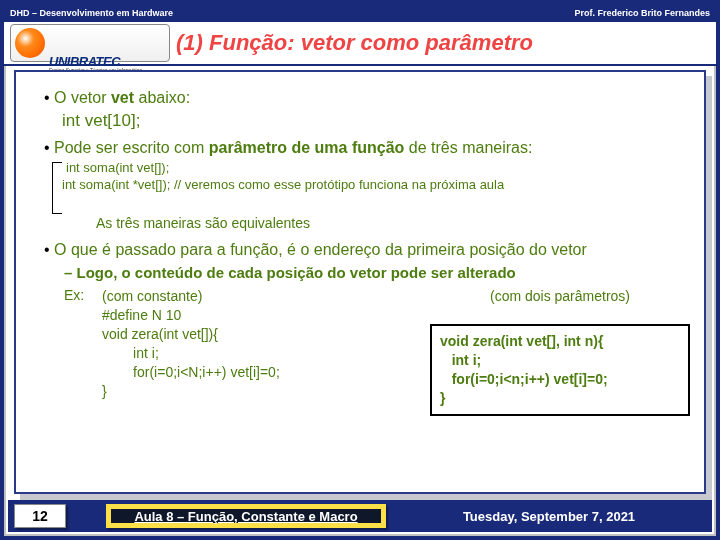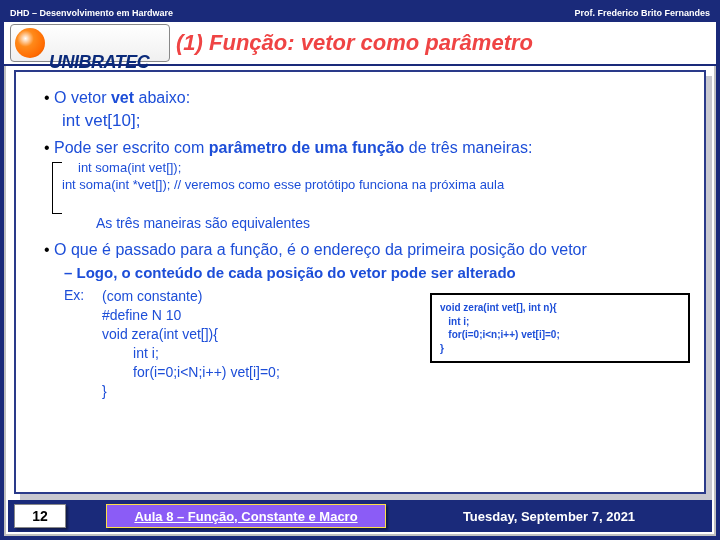--- a/index.html
+++ b/index.html
@@ -47,21 +47,21 @@
     background: linear-gradient(#fff,#f0f0f0);
     gap: 4px;
   }
   .logo-swirl {
     width: 30px; height: 30px;
     border-radius: 50%;
     background: radial-gradient(circle at 35% 35%, #fff 0%, #ff8a1a 30%, #ff6a00 70%, #b84200 100%);
     position: relative;
   }
   .logo-text { display: flex; flex-direction: column; line-height: 1; }
-  .logo-main { font-size: 18px; font-weight: 900; color: #0a2a7a; font-style: italic; letter-spacing: -0.5px; margin-top: 42px; }
+  .logo-main { font-size: 13px; font-weight: 900; color: #0a2a7a; font-style: italic; letter-spacing: -0.5px; margin-top: 42px; }
   .logo-sub { font-size: 5px; color: #333; }
   .title {
     flex: 1;
     color: #ef4444;
     font-size: 22px;
     font-weight: bold;
     font-style: italic;
     text-align: left;
     padding-right: 12px;
     font-family: Verdana, sans-serif;
@@ -70,21 +70,21 @@
     position: absolute;
     top: 66px; left: 10px; right: 10px; bottom: 42px;
     border: 2px solid #2a3a8a;
     background: #fff;
     box-shadow: 6px 6px 0 #c8c8d0;
     overflow: hidden;
   }
   .content {
     padding: 10px 14px 6px 28px;
     font-size: 16px;
-    color: #1d4ed8;
+    color: #4d7c0f;
     line-height: 1.25;
   }
   .bullet {
     margin: 6px 0 2px 0;
     text-indent: -14px;
     padding-left: 14px;
   }
   .bullet::before {
     content: "• ";
     color: #000;
@@ -136,24 +136,24 @@
     font-size: 14px;
     gap: 8px;
   }
   .ex-label { width: 30px; }
   .ex-left { flex: 1; }
   .ex-right { width: 260px; }
   .ex-left div, .ex-right .hdr { line-height: 1.35; }
   .codebox {
     border: 2px solid #000;
     padding: 6px 8px;
-    font-size: 10px;
+    font-size: 14px;
     font-weight: bold;
     line-height: 1.35;
-    margin-top: 6px;
+    margin-top: 18px;
   }
   .footer {
     position: absolute;
     left: 4px; right: 4px; bottom: 4px;
     height: 32px;
     background: #1a2a7a;
     display: flex;
     align-items: center;
     color: #fff;
     font-size: 13px;
@@ -169,22 +169,22 @@
     box-shadow: 2px 2px 2px rgba(0,0,0,.4);
     display: flex;
     align-items: center;
     justify-content: center;
     font-size: 14px;
   }
   .footer-title {
     margin-left: 40px;
     width: 280px;
     height: 24px;
-    background: #8b5cf6;
-    border: 1px solid #fde047;
+    background: #0f172a;
+    border: 5px solid #fde047;
     box-shadow: 2px 2px 2px rgba(0,0,0,.4);
     display: flex;
     align-items: center;
     justify-content: center;
     text-decoration: underline;
   }
   .footer-date {
     flex: 1;
     text-align: center;
   }
@@ -213,39 +213,40 @@
       <div class="bullet">
         <span>O vetor </span><b>vet</b><span> abaixo:</span>
       </div>
       <div class="code">int vet[10];</div>
 
       <div class="bullet">
         <span>Pode ser escrito com </span><b>parâmetro de uma função</b><span> de três maneiras:</span>
       </div>
       <div class="bracket-zone">
         <div class="bracket"></div>
-        <div class="code" style="margin-left:16px;font-size:13px">int soma(int vet[]);</div>
+        <div class="code" style="margin-left:4px;font-size:13px">int soma(int vet[]);</div>
         <div class="code" style="margin-left:0;font-size:13px">int soma(int *vet[]); // veremos como esse protótipo funciona na próxima aula</div>
       </div>
       <div class="equiv">As três maneiras são equivalentes</div>
 
       <div class="bullet" style="margin-top:8px">O que é passado para a função, é o endereço da primeira posição do vetor</div>
       <div class="subbullet">Logo, o conteúdo de cada posição do vetor pode ser alterado</div>
 
       <div class="ex-row">
         <div class="ex-label">Ex:</div>
         <div class="ex-left">
           <div>(com constante)</div>
           <div>#define N 10</div>
           <div>void zera(int vet[]){</div>
           <div style="white-space:pre">        int i;</div>
           <div style="white-space:pre">        for(i=0;i&lt;N;i++) vet[i]=0;</div>
           <div>}</div>
         </div>
         <div class="ex-right">
+          <div class="hdr" style="text-align:center">(com dois parâmetros)</div>
           <div class="codebox">
             <div>void zera(int vet[], int n){</div>
             <div style="white-space:pre">   int i;</div>
             <div style="white-space:pre">   for(i=0;i&lt;n;i++) vet[i]=0;</div>
             <div>}</div>
           </div>
         </div>
       </div>
     </div>
   </div>

